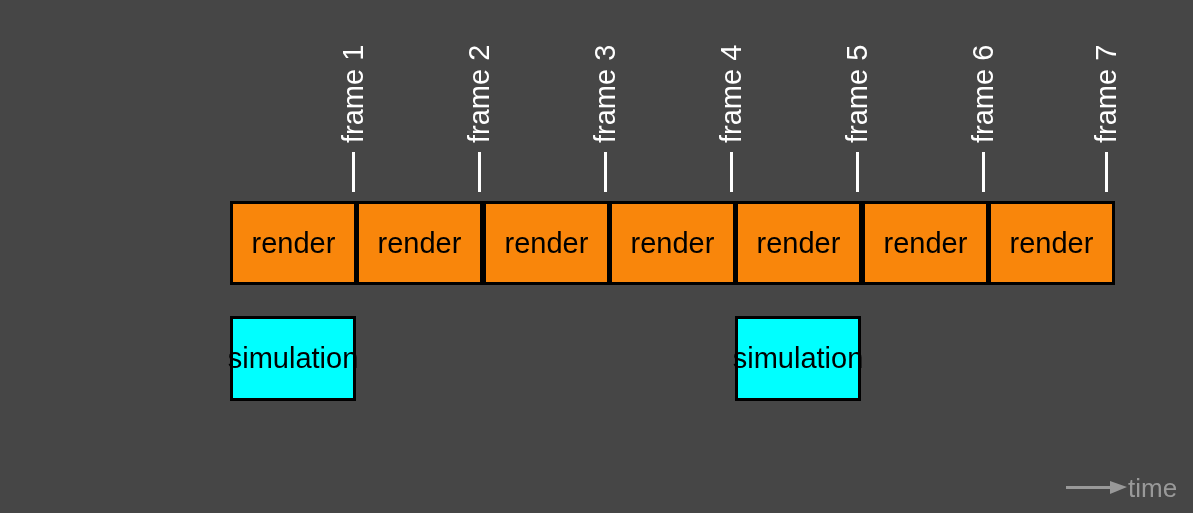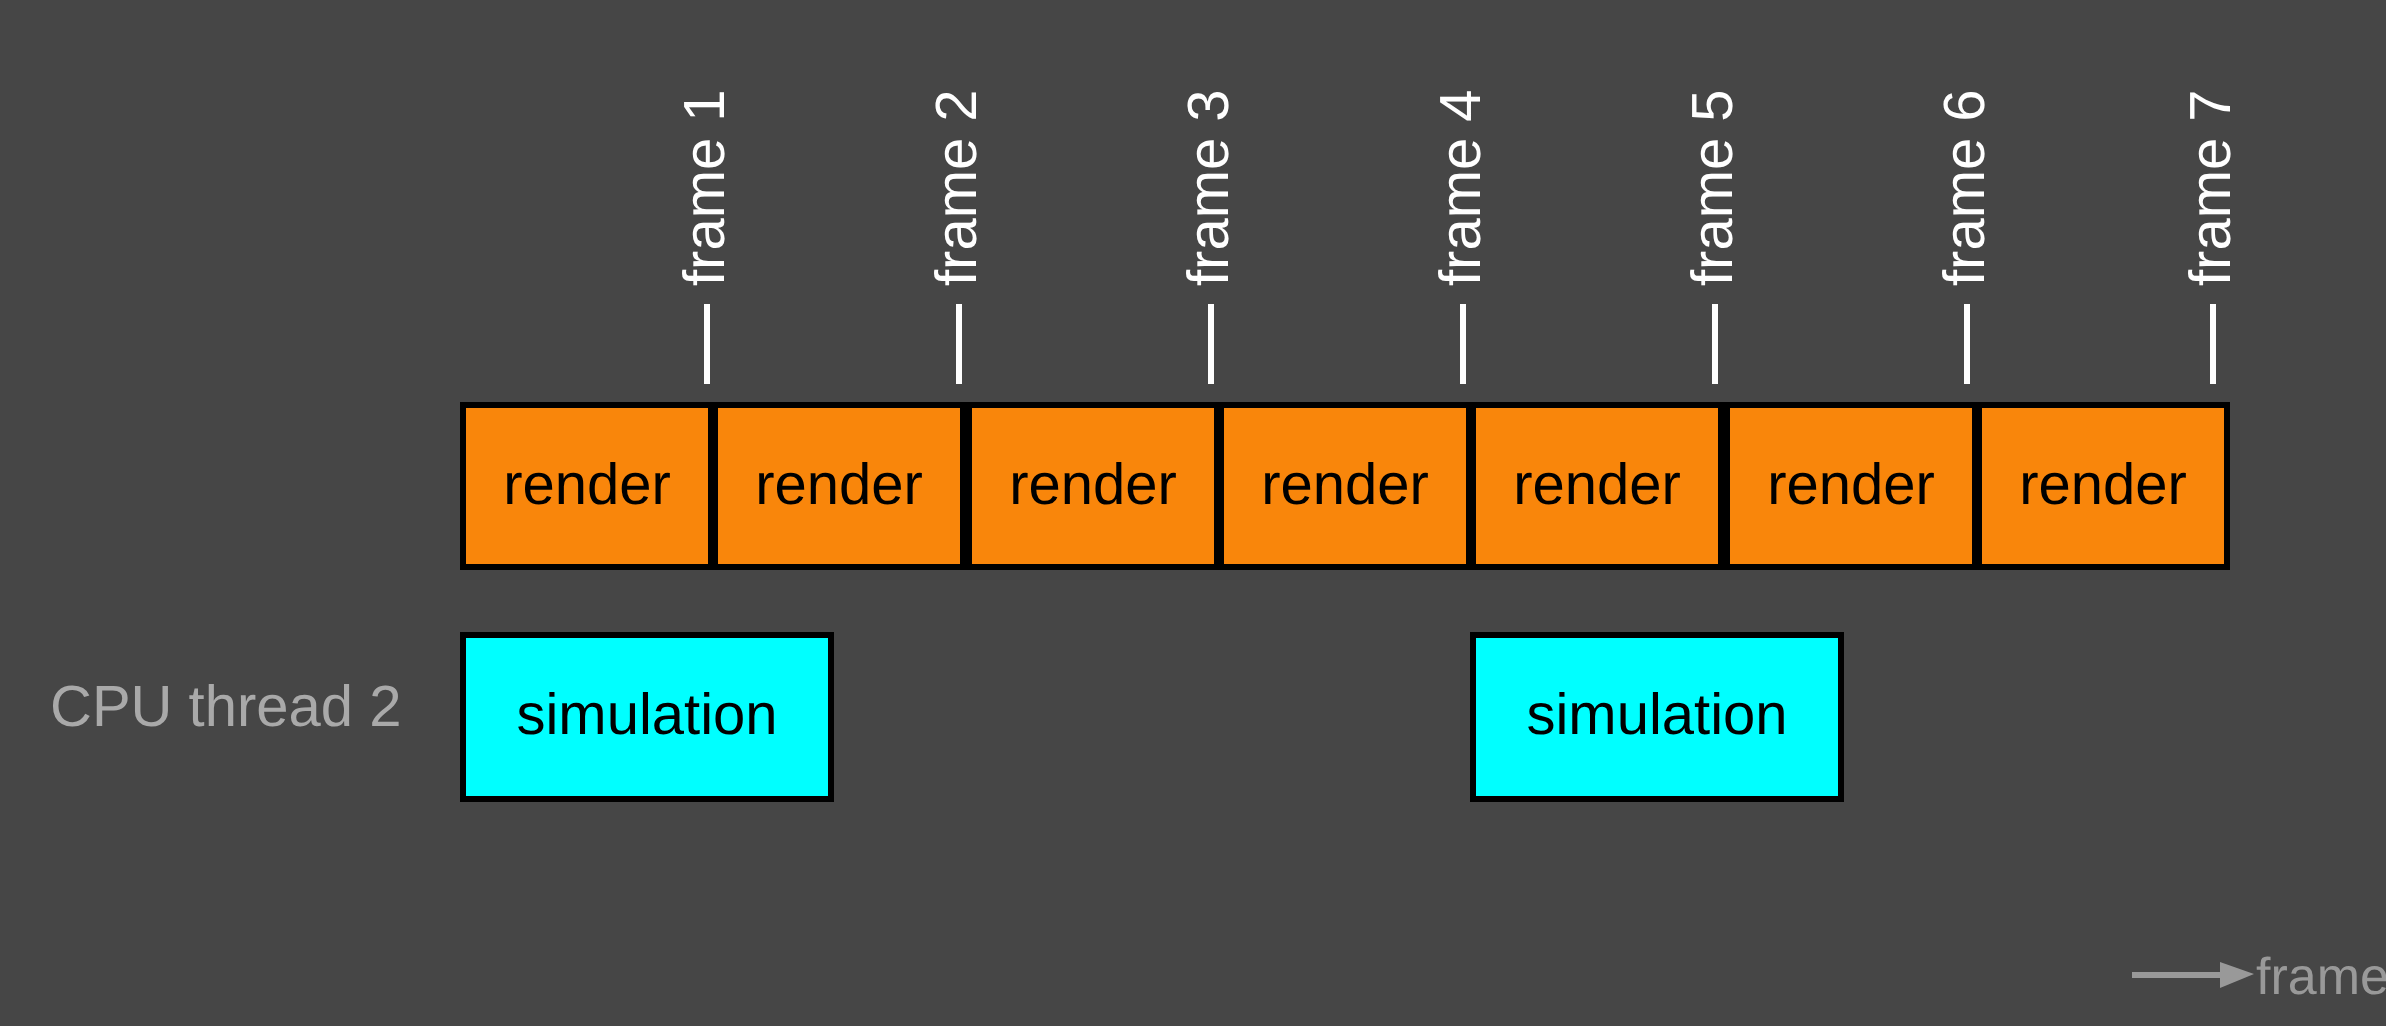--- a/index.html
+++ b/index.html
@@ -60,21 +60,21 @@
     color:#000000;
   }
   .render-block{
     top:201px;
     width:127px;
     height:84px;
     background:var(--render-fill);
   }
   .simulation-block{
     top:316px;
-    width:187px;
+    width:126px;
     height:85px;
     background:var(--simulation-fill);
   }
   .time-arrow-line{
     position:absolute;
     left:1066px;
     top:486px;
     width:46px;
     height:3px;
     background:var(--time-text);
@@ -113,30 +113,29 @@
   <div class="frame-label" style="left:1089px">frame 7</div>
 
   <div class="frame-tick" style="left:352px"></div>
   <div class="frame-tick" style="left:478px"></div>
   <div class="frame-tick" style="left:604px"></div>
   <div class="frame-tick" style="left:730px"></div>
   <div class="frame-tick" style="left:856px"></div>
   <div class="frame-tick" style="left:982px"></div>
   <div class="frame-tick" style="left:1105px"></div>
 
-  <div class="thread-label" style="top:336px">CPU thread 2</div>
 
   <div class="block render-block" style="left:230px">render</div>
   <div class="block render-block" style="left:356px">render</div>
   <div class="block render-block" style="left:483px">render</div>
   <div class="block render-block" style="left:609px">render</div>
   <div class="block render-block" style="left:735px">render</div>
   <div class="block render-block" style="left:862px">render</div>
   <div class="block render-block" style="left:988px">render</div>
 
   <div class="block simulation-block" style="left:230px">simulation</div>
   <div class="block simulation-block" style="left:735px">simulation</div>
 
   <div class="time-arrow-line"></div>
   <div class="time-arrow-head"></div>
-  <div class="time-label">frame</div>
+  <div class="time-label">time</div>
 
 </div>
 
 </body></html>

